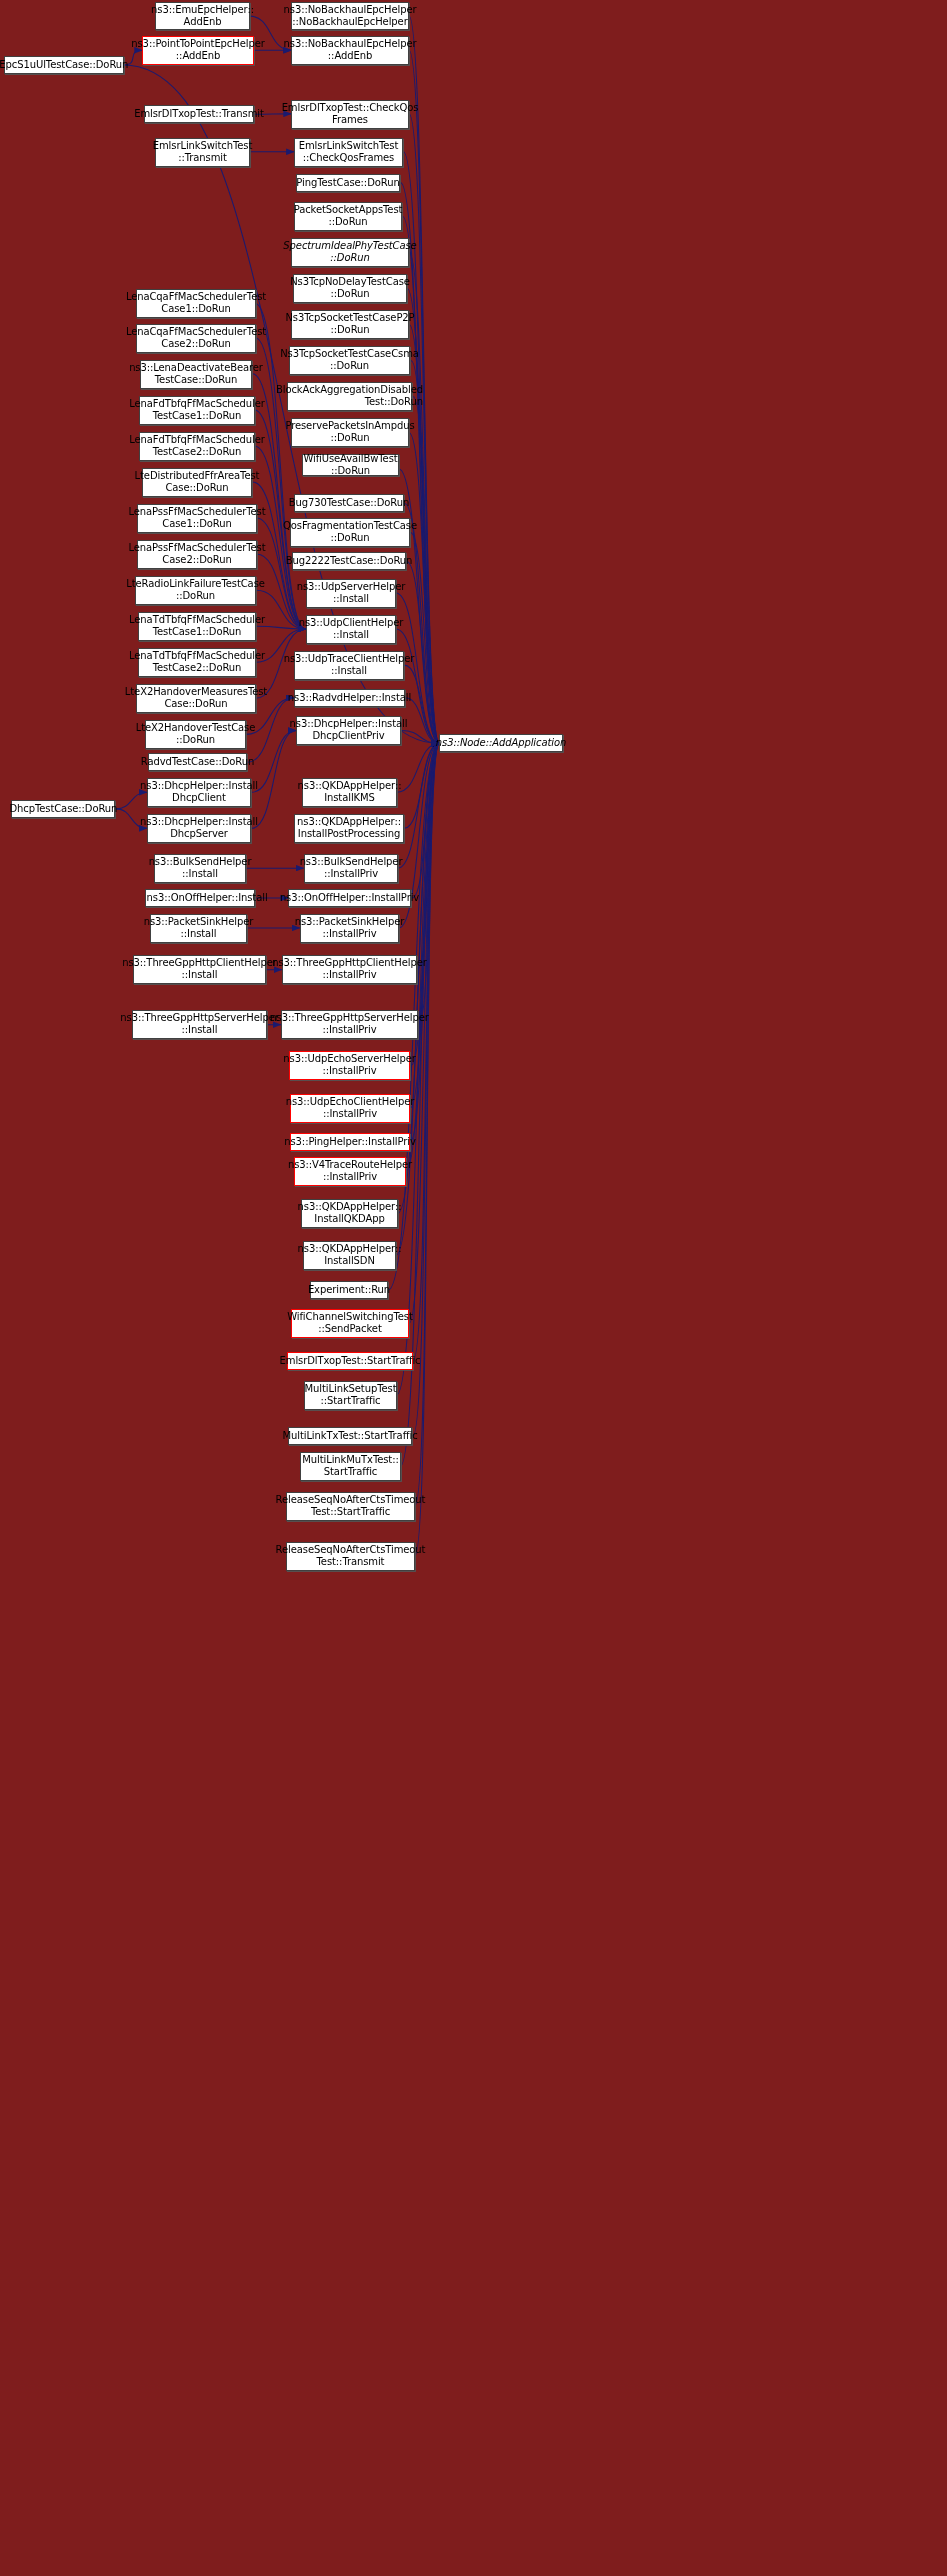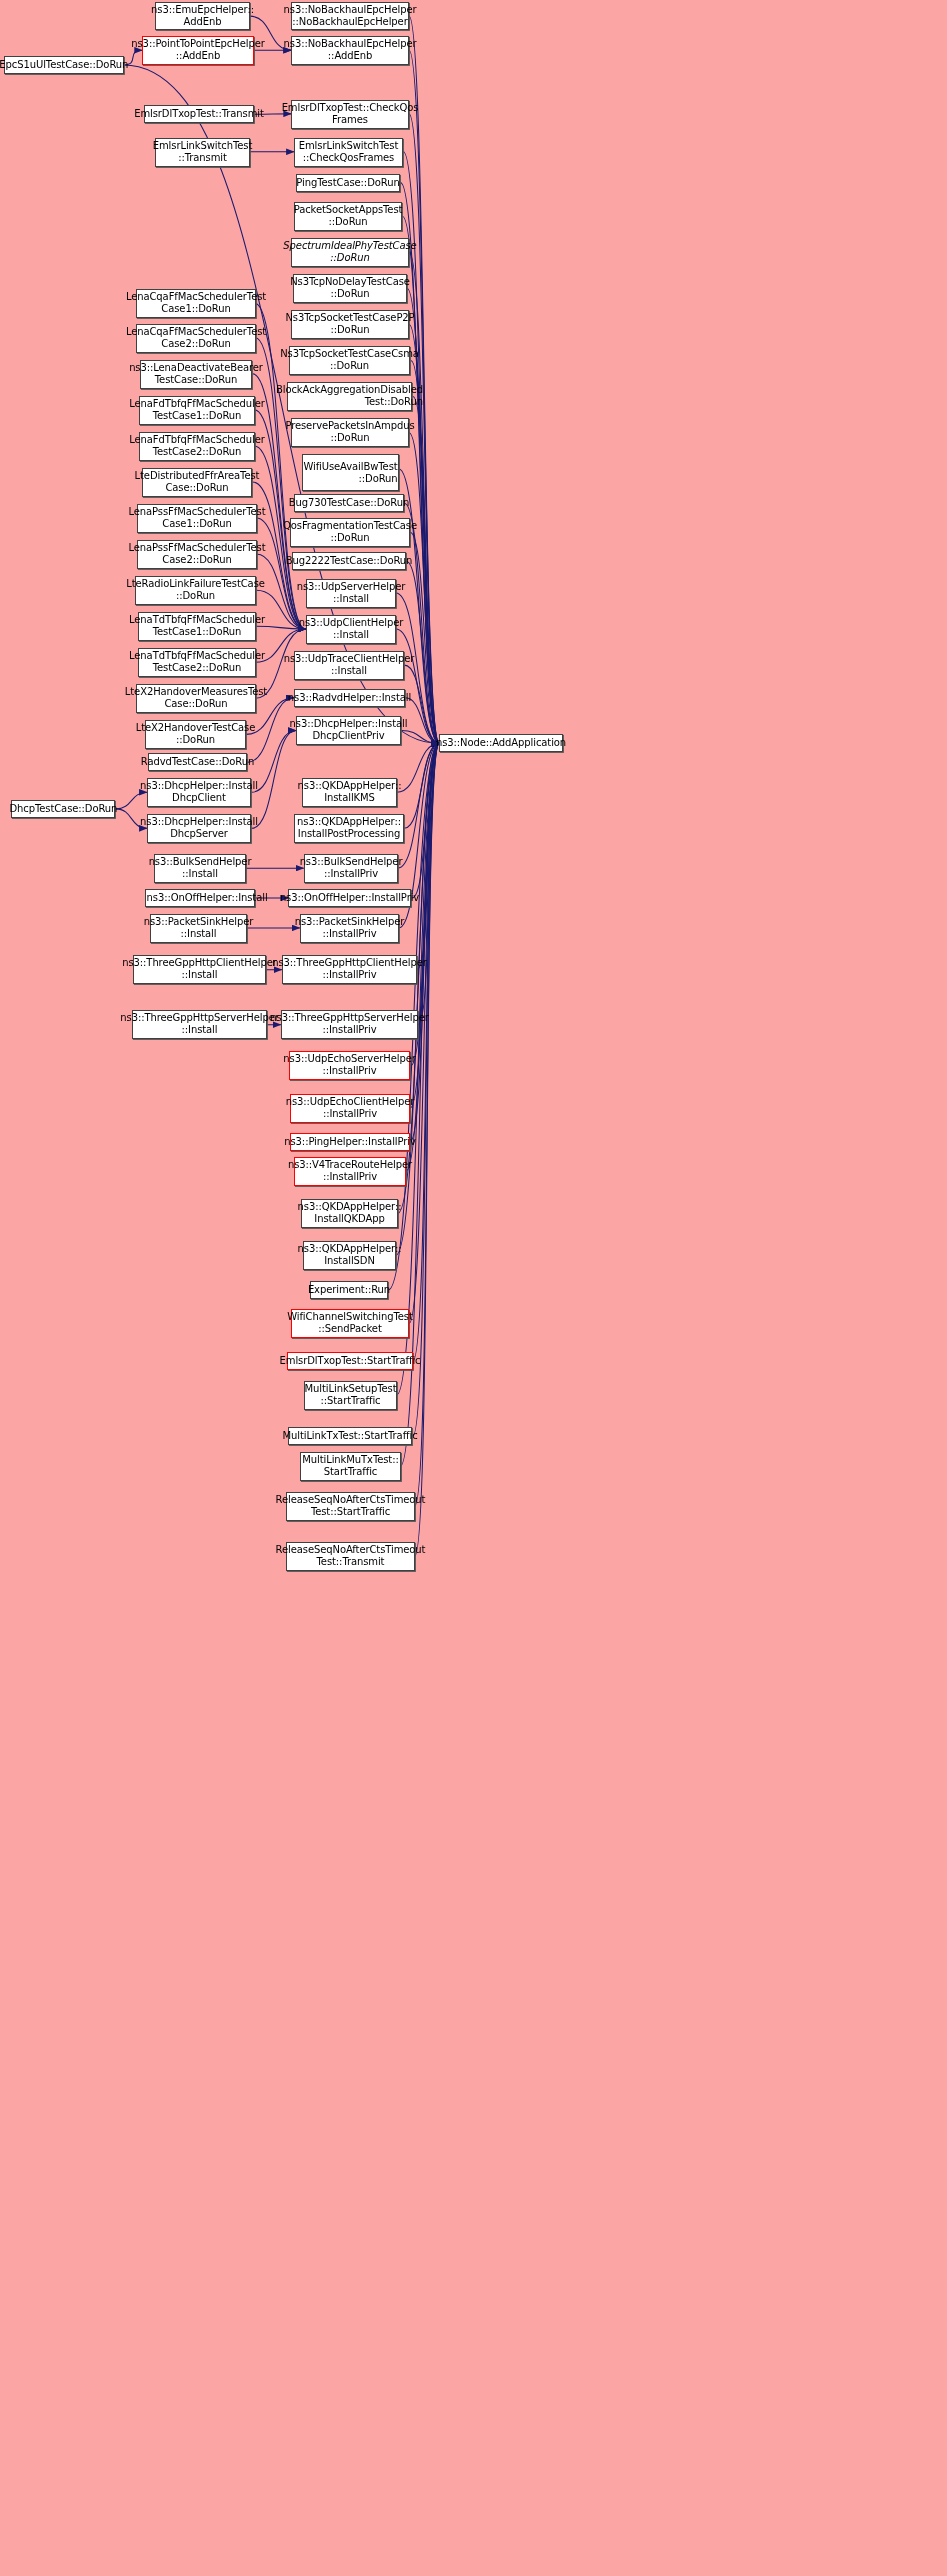--- a/index.html
+++ b/index.html
@@ -1,17 +1,17 @@
 <!DOCTYPE html>
 <html style="font-size:15px"><head>
 <meta charset="utf-8">
 <style>
   html,body{margin:0;padding:0;background:#ffffff;}
   body{font-family:"DejaVu Sans","Liberation Sans",sans-serif;}
-  #canvas{position:relative;width:948px;height:2576px;background:#fca5a5;overflow:hidden;}
+  #canvas{position:relative;width:948px;height:2576px;background:#7f1d1d;overflow:hidden;}
   .node{position:absolute;box-sizing:border-box;border:0.9px solid #404040;background:#ffffff;
         display:flex;align-items:center;justify-content:center;text-align:center;
         font-size:10px;line-height:12px;color:#000;letter-spacing:-0.1px;
         box-shadow:0.9px 0.9px 0 0 #555;padding:0 1.9px;}
   .node.red{border:0.9px solid #ff0000;}
   .node.target{border:0.9px solid #404040;background:#fff;font-weight:normal;}
   .node span{display:block;white-space:pre-line;}
   svg#edges{position:absolute;left:0;top:0;width:948px;height:2576px;pointer-events:none;}
 </style>
 </head>
@@ -157,21 +157,21 @@
 ::DoRun</span>
       </div>
       <div class="node" style="left: 287px; top: 382px; width: 125px; height: 28.5px; text-align: right;">
         <span>BlockAckAggregationDisabled
 Test::DoRun</span>
       </div>
       <div class="node" style="left: 291px; top: 418px; width: 118px; height: 28.5px;">
         <span>PreservePacketsInAmpdus
 ::DoRun</span>
       </div>
-      <div class="node" style="left: 302px; top: 454px; width: 97px; height: 37px; text-align: right;">
+      <div class="node" style="left: 302px; top: 454px; width: 97px; height: 22px;">
         <span>WifiUseAvailBwTest
 ::DoRun</span>
       </div>
       <div class="node" style="left: 294px; top: 494px; width: 110px; height: 18px;">
         <span>Bug730TestCase::DoRun</span>
       </div>
       <div class="node" style="left: 290px; top: 518px; width: 120px; height: 28.5px;">
         <span>QosFragmentationTestCase
 ::DoRun</span>
       </div>
@@ -354,18 +354,18 @@
         <span>ns3::ThreeGppHttpClientHelper
 ::Install</span>
       </div>
       <div class="node" style="left: 132px; top: 1010px; width: 135px; height: 28.5px;">
         <span>ns3::ThreeGppHttpServerHelper
 ::Install</span>
       </div>
       <div class="node" style="left: 11.4px; top: 800px; width: 104px; height: 18px;">
         <span>DhcpTestCase::DoRun</span>
       </div>
-      <div class="node target" style="left: 439px; top: 734px; width: 124px; height: 18px;">
+      <div class="node target" style="left: 439px; top: 734px; width: 124px; height: 18px; font-style: italic;">
         <span>ns3::Node::AddApplication</span>
       </div>
     </div>
 </div>
 
 
 </body></html>

